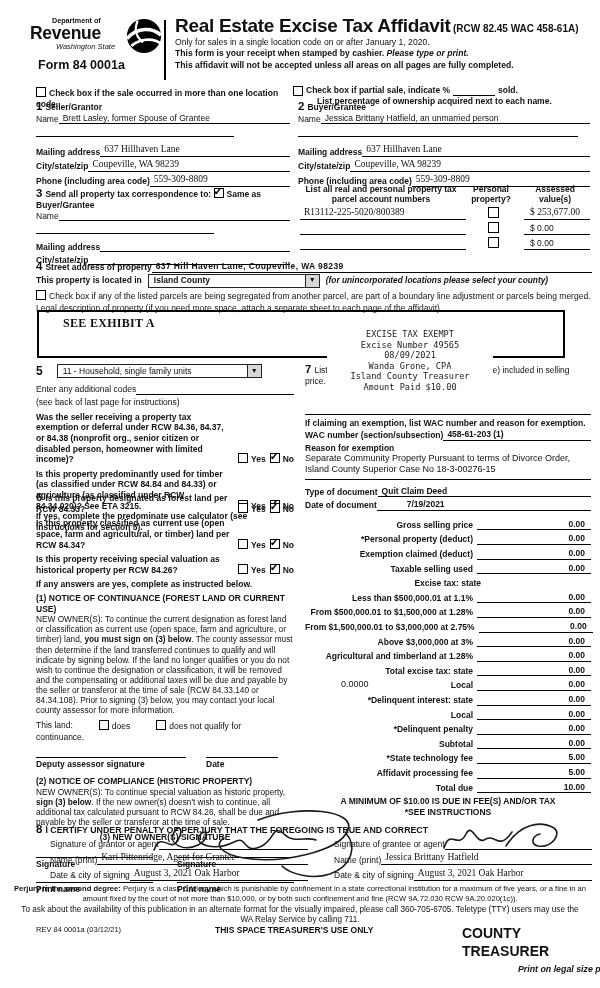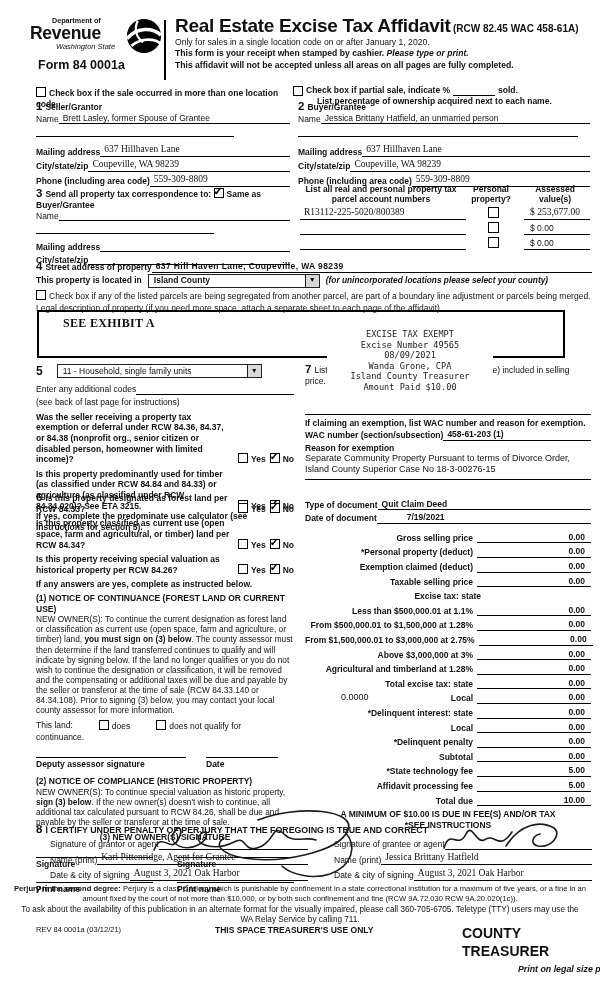--- a/index.html
+++ b/index.html
@@ -296,21 +296,21 @@
     <div class="b" style="margin-top:3px;">If claiming an exemption, list WAC number and reason for exemption.</div>
     <div class="fline">
         <span class="fl-label b">WAC number (section/subsection)</span>
         <span class="fl-fill b">458-61-203 (1)</span>
       </div>
     <div class="b">Reason for exemption</div>
     <div style="font-size:9px;">
       <div>Separate Community Property Pursuant to terms of Divorce Order,</div>
       <div style="border-bottom:1px solid #000;padding-bottom:3px;">Island County Superior Case No 18-3-00276-15</div>
     </div>
-    <div class="fline" style="margin-top:19px;">
+    <div class="fline" style="margin-top:6px;">
         <span class="fl-label b">Type of document</span>
         <span class="fl-fill b">Quit Claim Deed</span>
       </div>
     <div class="fline">
         <span class="fl-label b">Date of document</span>
         <span class="fl-fill b" style="padding-left:30px;">7/19/2021</span>
       </div>
 
     <div style="margin-top:5px;">
 
@@ -327,21 +327,21 @@
         </div>
 
         <div class="fee-row">
           <span class="fee-prefix"></span>
           <span class="fee-label">Exemption claimed (deduct)</span>
           <span class="fee-fill">0.00</span>
         </div>
 
         <div class="fee-row">
           <span class="fee-prefix"></span>
-          <span class="fee-label">Taxable selling price</span>
+          <span class="fee-label">Taxable selling used</span>
           <span class="fee-fill">0.00</span>
         </div>
 
         <div class="fee-row header">
           <span class="fee-prefix"></span>
           <span class="fee-label">Excise tax: state</span>
           <span class="fee-fill"></span>
         </div>
 
         <div class="fee-row">

